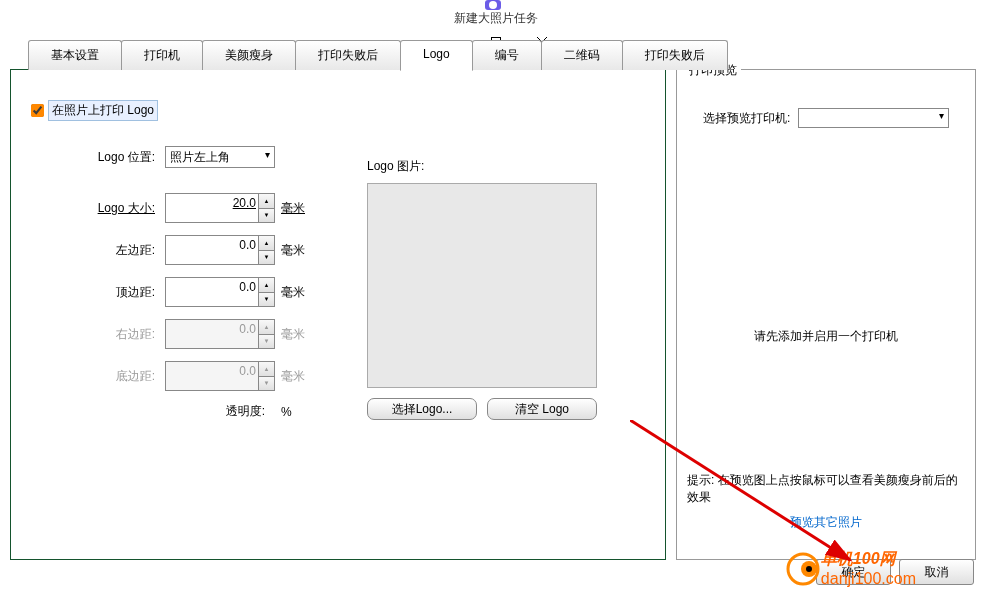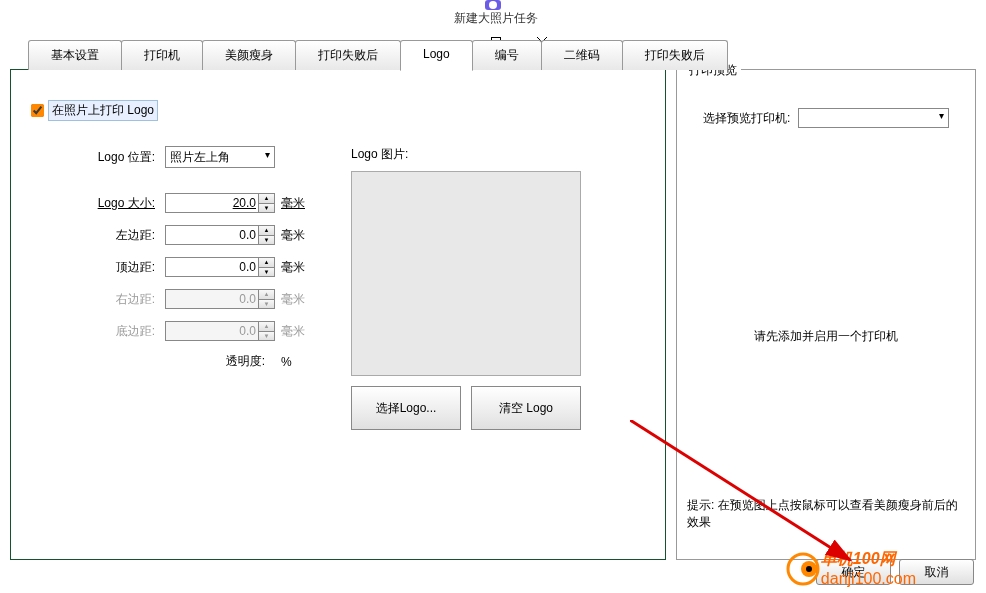--- a/index.html
+++ b/index.html
@@ -17,40 +17,40 @@
     .tab.active { background: #fff; z-index: 3; border-bottom: 1px solid #fff; margin-bottom: -1px; }
     
     .content-area { display: flex; padding: 0 10px 10px 10px; height: 500px; }
     
     .left-panel { border: 1px solid #14532d; flex: 1; padding: 30px 20px 20px 20px; position: relative; margin-top: -1px; }
     
     .checkbox-row { display: flex; align-items: center; margin-bottom: 25px; }
     .checkbox-row input { accent-color: #ff8800; margin-right: 4px; width: 13px; height: 13px; }
     .checkbox-row label { background: #e8f0ff; padding: 1px 3px; border: 1px solid #a0c0e0; }
     
-    .form-grid { display: flex; gap: 40px; }
+    .form-grid { display: flex; gap: 56px; align-items: center; }
     .form-left { width: 280px; }
     .form-row { display: flex; align-items: center; margin-bottom: 12px; justify-content: flex-end; }
     .form-label { text-align: right; margin-right: 10px; min-width: 70px; }
     .form-label.disabled { color: #999; }
     .combo { width: 110px; height: 22px; border: 1px solid #888; padding: 2px 4px; background: #fff; position: relative; }
     .combo::after { content: "▾"; position: absolute; right: 4px; top: 2px; font-size: 10px; }
-    .spinner { width: 110px; height: 20px; border: 1px solid #888; padding: 2px 18px 2px 4px; text-align: right; background: #fff; position: relative; }
+    .spinner { width: 110px; height: 30px; border: 1px solid #888; padding: 2px 18px 2px 4px; text-align: right; background: #fff; position: relative; }
     .spinner.disabled { color: #999; background: #f5f5f5; }
     .spinner-btns { position: absolute; right: 0; top: 0; bottom: 0; width: 16px; display: flex; flex-direction: column; }
     .spinner-btn { flex: 1; background: linear-gradient(#f8f8f8, #e0e0e0); border-left: 1px solid #888; display: flex; align-items: center; justify-content: center; font-size: 6px; cursor: pointer; line-height: 1; }
     .spinner-btn:first-child { border-bottom: 1px solid #888; }
     .unit { margin-left: 6px; width: 30px; }
     .unit.disabled { color: #999; }
     
     .logo-section { }
     .logo-label { margin-bottom: 8px; display: block; }
     .logo-preview { width: 230px; height: 205px; background: #e8e8e8; border: 1px solid #aaa; }
     .logo-btns { display: flex; gap: 10px; margin-top: 10px; }
-    .logo-btn { flex: 1; height: 44px; background: linear-gradient(#fff, #e0e0e0); border: 1px solid #888; cursor: pointer; border-radius: 0; }
+    .logo-btn { flex: 1; height: 22px; background: linear-gradient(#fff, #e0e0e0); border: 1px solid #888; cursor: pointer; border-radius: 7px; }
     
     .right-panel { width: 300px; margin-left: 10px; border: 1px solid #999; padding: 26px; position: relative; margin-top: -1px; }
     .right-panel legend { position: absolute; top: -8px; left: 8px; background: #fff; padding: 0 4px; }
     .preview-row { display: flex; align-items: center; margin: 12px 0; }
     .preview-row label { margin-right: 8px; }
     .preview-combo { flex: 1; height: 20px; border: 1px solid #888; position: relative; background: #fff; }
     .preview-combo::after { content: "▾"; position: absolute; right: 4px; top: 1px; font-size: 10px; }
     .preview-placeholder { text-align: center; color: #000; margin-top: 200px; }
     .preview-tip { position: absolute; bottom: 28px; left: 10px; right: 10px; color: #000; }
     .preview-link { text-align: center; margin-top: 8px; }
@@ -195,20 +195,21 @@
 
   <div class="right-panel">
     <legend>打印预览</legend>
     <div class="preview-row">
       <label>选择预览打印机:</label>
       <div class="preview-combo"></div>
     </div>
     <div class="preview-placeholder">请先添加并启用一个打印机</div>
     <div class="preview-tip">
       <span>提示: 在预览图上点按鼠标可以查看美颜瘦身前后的效果</span>
+      <div class="preview-link"><a>预览其它照片</a></div>
     </div>
   </div>
 </div>
 
 <svg class="arrow" width="240" height="160">
   <defs>
       <marker id="ah" markerWidth="10" markerHeight="10" refX="8" refY="3" orient="auto">
         <path d="M0,0 L0,6 L9,3 z" fill="#d00"></path>
       </marker>
     </defs>

